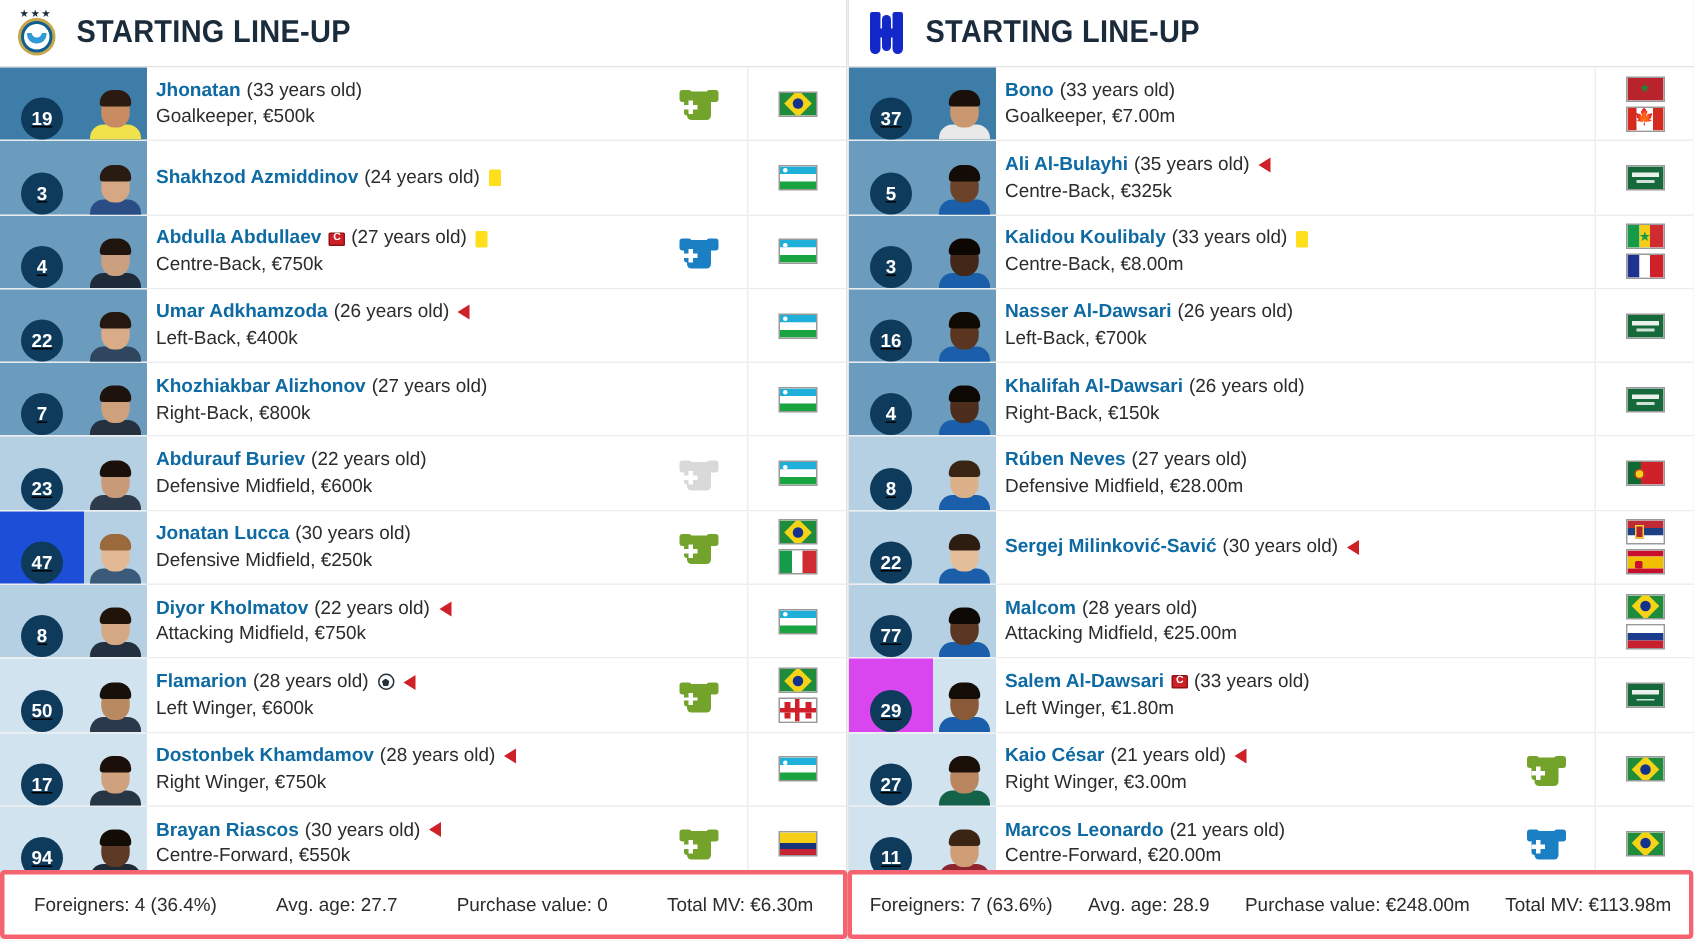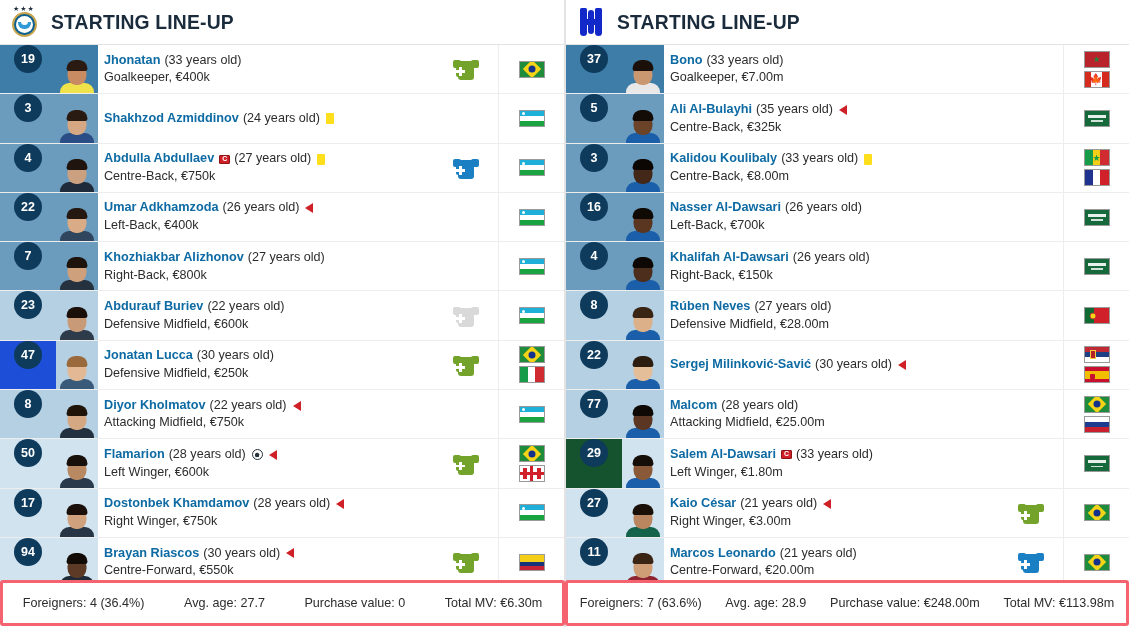--- a/index.html
+++ b/index.html
@@ -37,21 +37,21 @@
 
   
   .rows { flex: 1 1 auto; display: flex; flex-direction: column; }
   .row {
     height: 49.3px; display: flex; align-items: stretch;
     border-bottom: 1px solid #ededed; background: #fff;
     position: relative;
   }
   .num-cell {
     width: 56px; flex: 0 0 56px;
-    display: flex; align-items: flex-start; justify-content: center;
+    display: flex; align-items: flex-end; justify-content: center; text-decoration: underline;
   }
   .num-badge {
     width: 28px; height: 28px; border-radius: 50%;
     background: #0e3a5c; color: #fff;
     display: flex; align-items: center; justify-content: center;
     font-size: 12.5px; font-weight: 700;
     font-family: "Liberation Sans Narrow","Liberation Sans",sans-serif;
   }
   .photo-cell {
     width: 42px; flex: 0 0 42px; position: relative; overflow: hidden;
@@ -182,21 +182,21 @@
           <div class="ph-hair" style="background:#2b1a12"></div>
         </div>
       </div>
       <div class="info-cell">
         <div class="line1">
           <span class="pname">Jhonatan</span>
 
           <span class="page-txt">(33 years old)</span>
 
         </div>
-        <div class="line2">Goalkeeper, €400k</div>
+        <div class="line2">Goalkeeper, €500k</div>
       </div>
       <div class="sub-cell">
             <div class="jersey in">
       <div class="shoulderL"></div>
               <div class="shoulderR"></div>
       <div class="torso"></div>
               <div class="plus"></div>
     </div>
           </div>
       <div class="flag-cell">
@@ -816,21 +816,21 @@
             <div style="position:absolute;left:50%;top:50%;transform:translate(-50%,-50%);width:7px;height:7px;border-radius:50%;background:#14328c"></div>
             </div>
             <div class="flag">
               <div style="position:absolute;left:0;top:0;right:0;height:33.3%;background:#fff"></div>
             <div style="position:absolute;left:0;top:33.3%;right:0;height:33.4%;background:#1b3c8f"></div>
             <div style="position:absolute;left:0;bottom:0;right:0;height:33.3%;background:#c8202e"></div>
             </div>
           </div>
     </div>
         <div class="row">
-      <div class="num-cell" style="background:#14532d">
+      <div class="num-cell" style="background:#d946ef">
         <div class="num-badge">29</div>
       </div>
       <div class="photo-cell" style="background:#d2e3f0">
         <div class="photo" style="background:#d2e3f0">
           <div class="ph-body" style="background:#1b5faa"></div>
           <div class="ph-head" style="background:#8a5a38"></div>
           <div class="ph-hair" style="background:#150d07"></div>
         </div>
       </div>
       <div class="info-cell">

